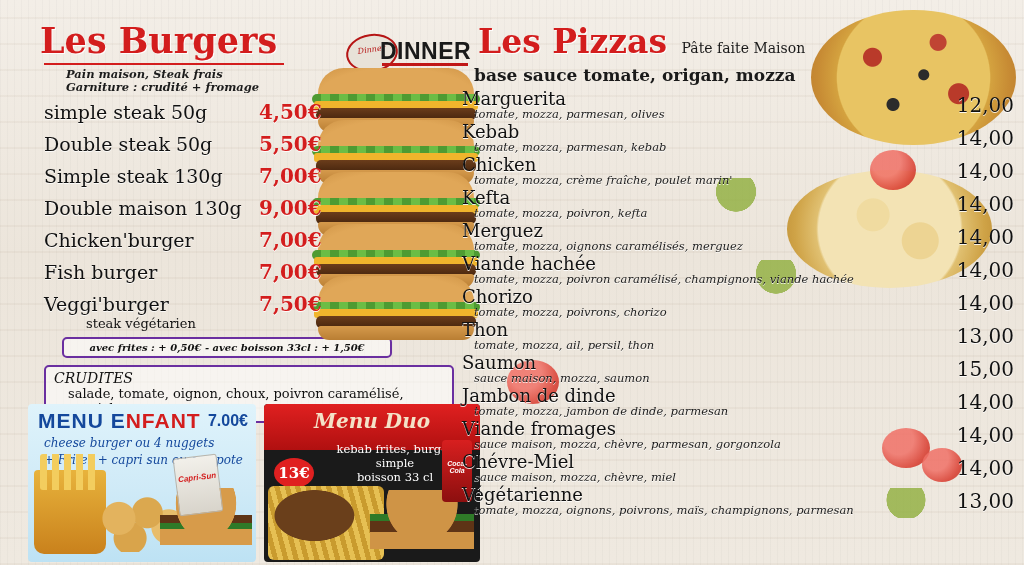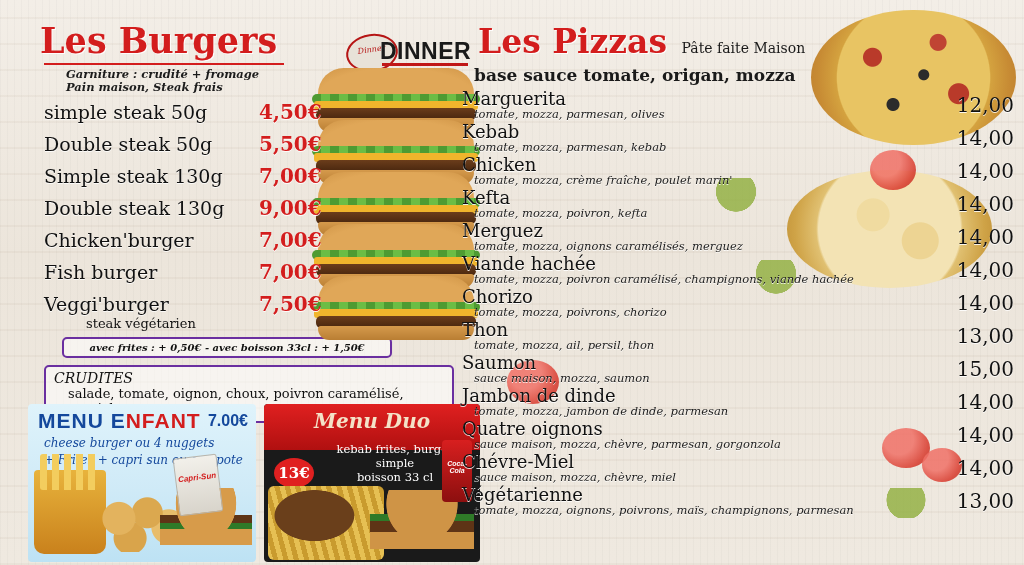--- a/index.html
+++ b/index.html
@@ -333,22 +333,22 @@
 </style>
 </head>
 <body>
 
 <div id="page">
 
   <div class="col-left">
 
     <div class="burgers-title">Les Burgers</div>
     <div class="burgers-underline"></div>
+    <div class="burgers-sub">Pain maison, Steak frais</div>
     <div class="burgers-sub">Garniture : crudité + fromage</div>
-    <div class="burgers-sub">Pain maison, Steak frais</div>
 
     <div class="burger-stack">
       <div class="bgr" style="top:0px;">
         <div class="bun-top"></div>
           <div class="lettuce"></div>
           <div class="cheese"></div>
           <div class="patty"></div>
           <div class="bun-bot"></div>
       </div>
       <div class="bgr" style="top:52px;">
@@ -396,21 +396,21 @@
       </div>
       <div class="burger-row">
         <div class="burger-name">Double steak 50g</div>
         <div class="burger-price">5,50€</div>
       </div>
       <div class="burger-row">
         <div class="burger-name">Simple steak 130g</div>
         <div class="burger-price">7,00€</div>
       </div>
       <div class="burger-row">
-        <div class="burger-name">Double steak 130g</div>
+        <div class="burger-name">Double maison 130g</div>
         <div class="burger-price">9,00€</div>
       </div>
       <div class="burger-row">
         <div class="burger-name">Chicken'burger</div>
         <div class="burger-price">7,00€</div>
       </div>
       <div class="burger-row">
         <div class="burger-name">Fish burger</div>
         <div class="burger-price">7,00€</div>
       </div>
@@ -543,21 +543,21 @@
         <div class="pizza-price">15,00</div>
       </div>
 
       <div class="pizza-row">
         <div class="pizza-name">Jambon de dinde</div>
         <div class="pizza-desc">tomate, mozza, jambon de dinde, parmesan</div>
         <div class="pizza-price">14,00</div>
       </div>
 
       <div class="pizza-row">
-        <div class="pizza-name">Quatre oignons</div>
+        <div class="pizza-name">Viande fromages</div>
         <div class="pizza-desc">sauce maison, mozza, chèvre, parmesan, gorgonzola</div>
         <div class="pizza-price">14,00</div>
       </div>
 
       <div class="pizza-row">
         <div class="pizza-name">Chévre-Miel</div>
         <div class="pizza-desc">sauce maison, mozza, chèvre, miel</div>
         <div class="pizza-price">14,00</div>
       </div>
 

